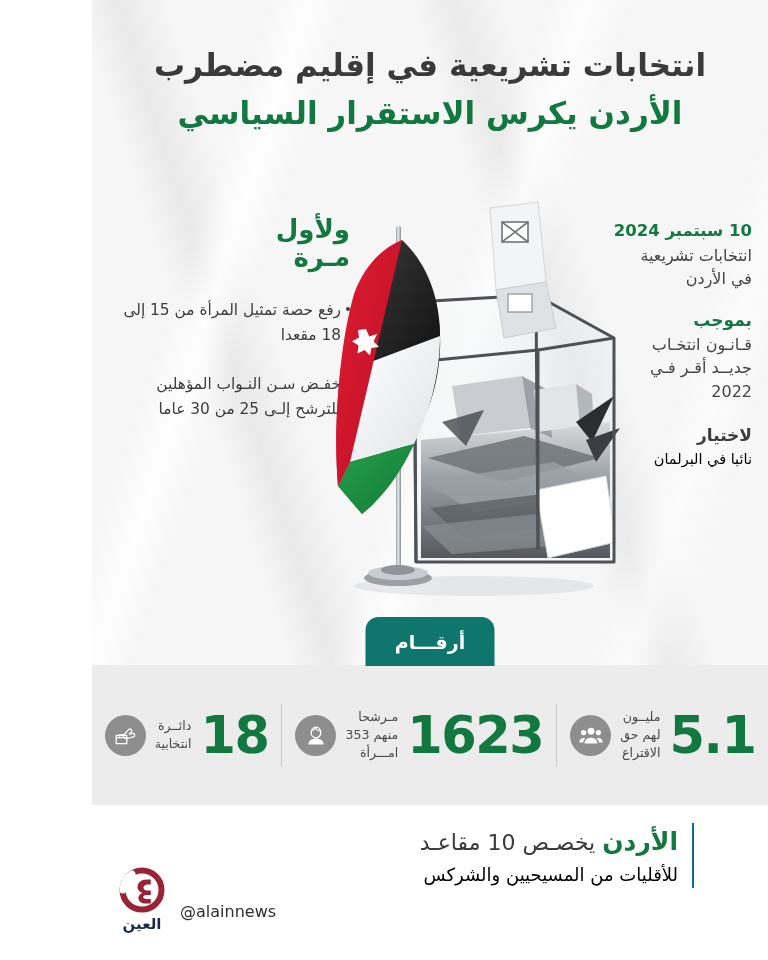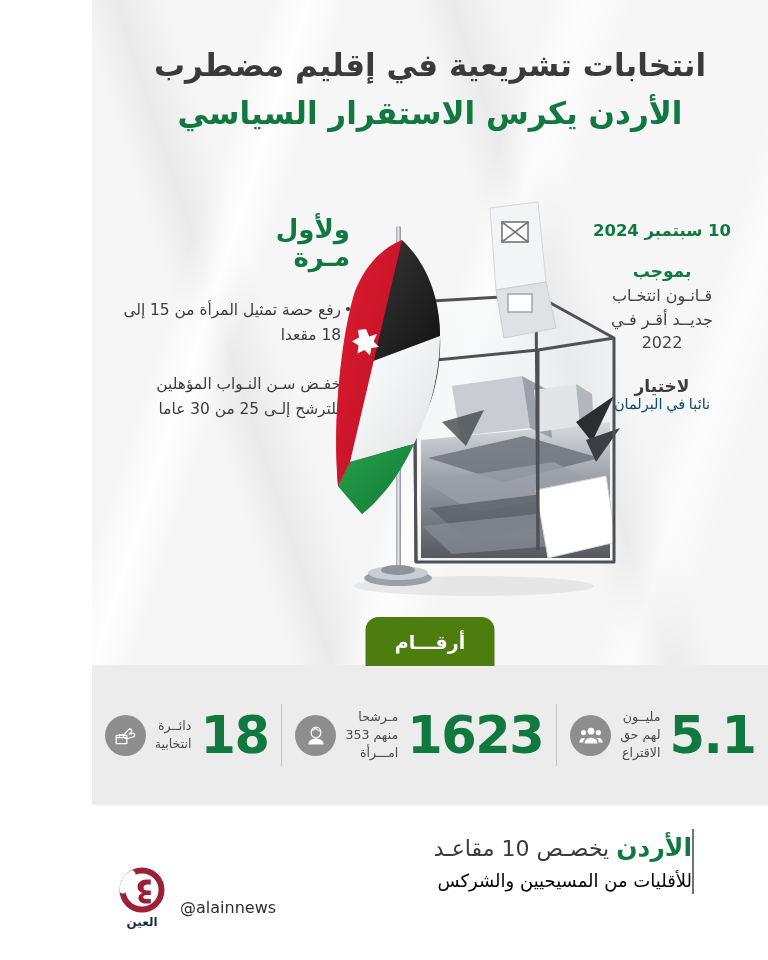--- a/index.html
+++ b/index.html
@@ -47,21 +47,21 @@
     line-height:1.25;
     white-space:nowrap;
   }
 
   
   .middle { position:absolute; top:190px; left:0; right:0; height:430px; }
 
   
   .info-col {
     position:absolute; top:30px; right:16px;
-    width:180px; text-align:center;
+    width:180px; text-align:right;
     color:#3c3c3c;
   }
   .info-date {
     font-size:16.5px; font-weight:bold; color:#11793f;
     line-height:1.3; white-space:nowrap;
   }
   .info-sub {
     margin-top:4px; font-size:16px; line-height:1.4; color:#444;
   }
   .info-heading {
@@ -74,21 +74,21 @@
   .info-body .y { letter-spacing:0; }
   .info-select {
     margin-top:22px; font-size:17px; font-weight:bold; color:#3c3c3c;
   }
   .info-bignum {
     font-size:74px; font-weight:bold; color:#11793f;
     line-height:.92; letter-spacing:-2px;
     direction:ltr;
   }
   .info-bigcap {
-    margin-top:0; font-size:14.5px; color:#0c4a6e; letter-spacing:.4px;font-family:Liberation Serif, serif;
+    margin-top:6px; font-size:14.5px; color:#000000; letter-spacing:.4px;
   }
 
   
   .first-col {
     position:absolute; top:26px; left:28px;
     width:230px; text-align:right;
   }
   .first-head-1 {
     font-size:26px; font-weight:bold; color:#11793f; line-height:1.05;
   }
@@ -115,21 +115,21 @@
     position:absolute; top:0; left:232px;
     width:310px; height:420px;
   }
   .illus svg { display:block; width:100%; height:100%; }
 
   
   .arqam-tab {
     position:absolute; top:617px; left:50%;
     transform:translateX(-50%);
     width:129px; height:49px;
-    background:#4d7c0f;
+    background:#0f766e;
     border-radius:13px 13px 0 0;
     color:#ffffff;
     font-size:19px; font-weight:bold;
     letter-spacing:2.5px;
     display:flex; align-items:center; justify-content:center;
     z-index:4;
   }
 
   
   .stats-band {
@@ -166,38 +166,39 @@
   .stat-sep {
     width:1px; height:62px; background:#c6c6c6; flex:none;
   }
 
   
   .footer {
     position:absolute; top:805px; left:0; right:0; bottom:0;
     background:#ffffff;
   }
   .footer-msg {
-    position:absolute; top:24px; right:74px;
+    position:absolute; top:18px; right:74px;
     text-align:right;
-    border-right:2px solid #737373;
+    border-right:2px solid #0369a1;
+    padding-right:14px;
   }
   .fm-line1 { font-size:22px; line-height:1.5; color:#3a3a3a; white-space:nowrap; }
   .fm-line1 .hl { color:#11793f; font-weight:bold; font-size:25px; }
   .fm-line1 .sp { letter-spacing:2px; }
   .fm-line2 { font-size:18px; line-height:1.5; color:#000000; white-space:nowrap; }
 
   .brand {
     position:absolute; left:22px; top:62px;
     display:flex; align-items:flex-end; gap:10px;
     direction:ltr;
   }
   .brand-mark { width:56px; text-align:center; }
   .brand-mark svg { display:block; width:46px; height:46px; margin:0 auto; }
   .brand-word {
-    font-size:12px; font-weight:bold; color:#1b2a4a;
+    font-size:15px; font-weight:bold; color:#1b2a4a;
     margin-top:2px; letter-spacing:.5px;
   }
   .brand-handle {
     font-size:16px; color:#2f2f2f; padding-bottom:12px;
   }
 </style>
 </head>
 <body>
 
 <div id="page">
@@ -205,20 +206,24 @@
 
   <div class="header">
     <div class="title-line1">انتخابات تشريعية في إقليم مضطرب</div>
     <div class="title-line2">الأردن يكرس الاستقرار السياسي</div>
   </div>
 
   <div class="middle">
 
     <div class="info-col">
       <div class="info-date">10 سبتمبر 2024</div>
+      <div class="info-sub">
+        <div>انتخابات تشريعية</div>
+        <div>في الأردن</div>
+      </div>
 
       <div class="info-heading">بموجب</div>
       <div class="info-body">
         <div>قـانـون انتخـاب</div>
         <div>جديــد أقـر فـي</div>
         <div class="y">2022</div>
       </div>
 
       <div class="info-select">لاختيار</div>
       <div class="info-bigcap">نائبا في البرلمان</div>

